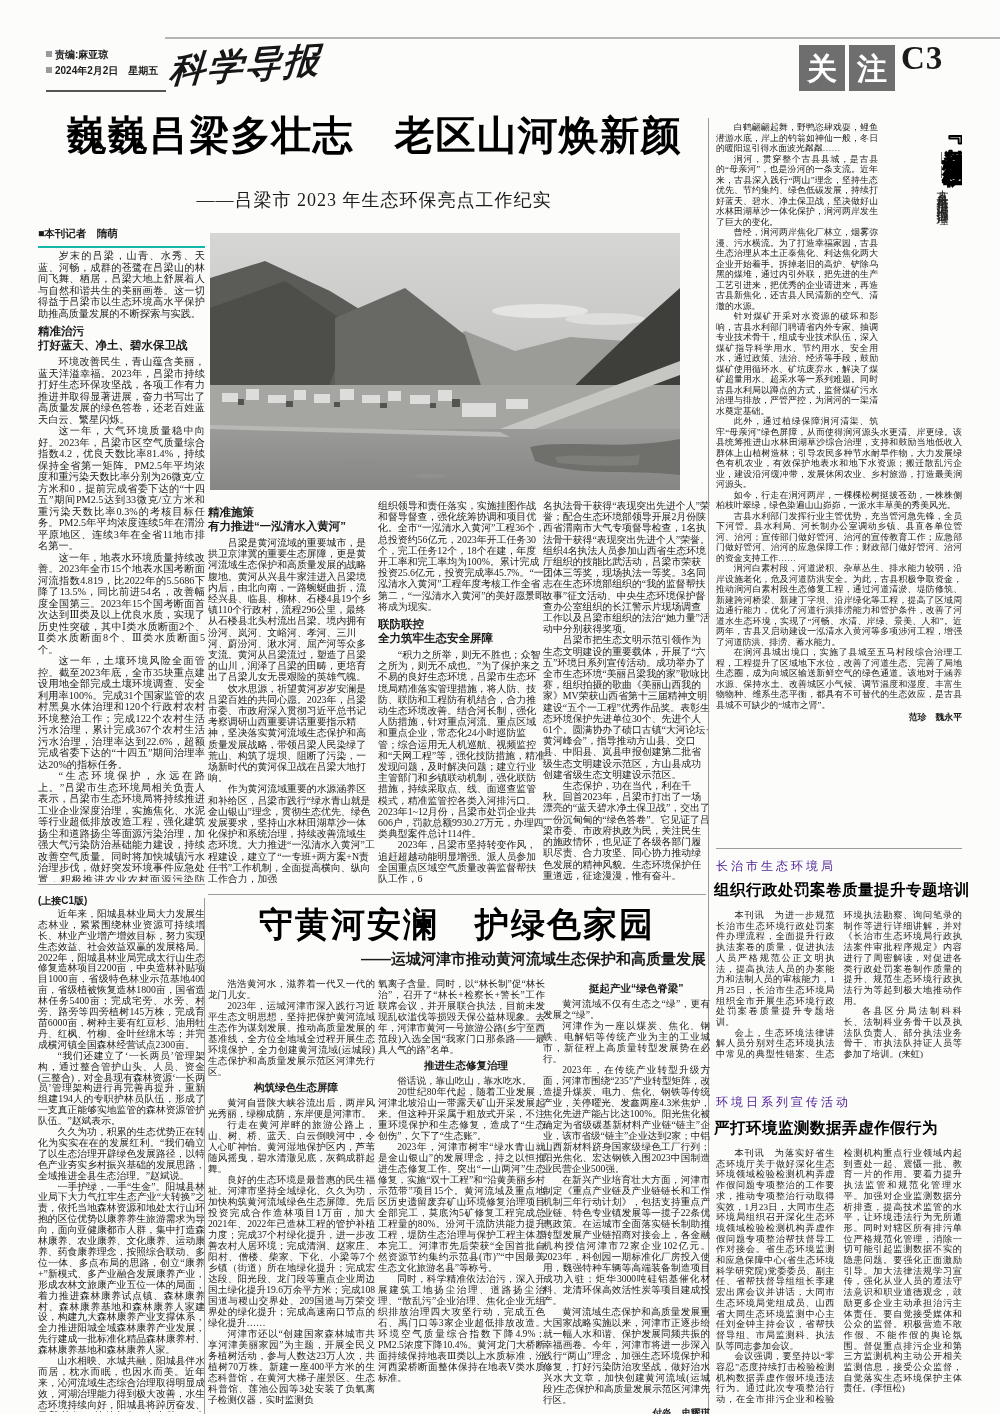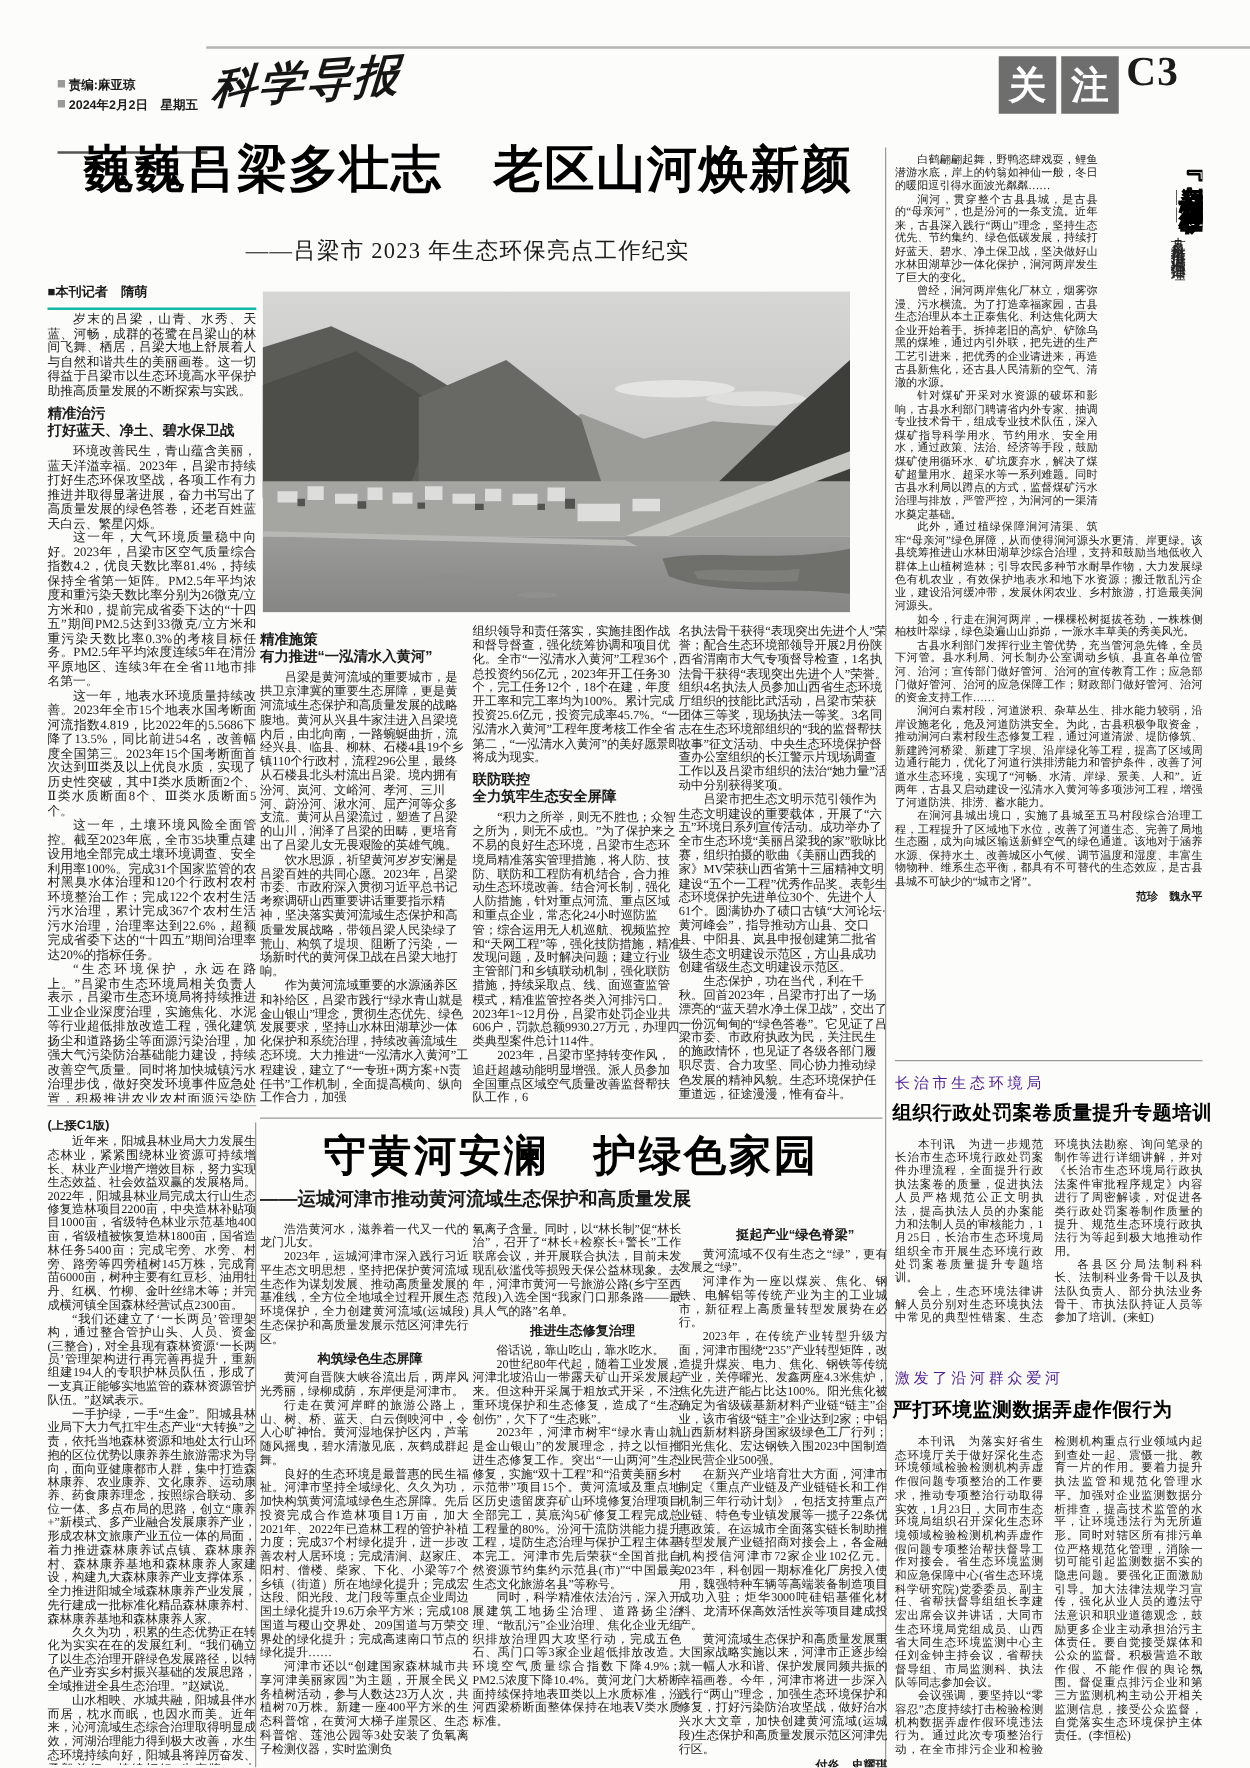--- a/index.html
+++ b/index.html
@@ -5,22 +5,22 @@
   html,body{margin:0;padding:0;}
   body{
     width:1000px;height:1414px;position:relative;background:#fcfcfb;
     font-family:"Liberation Serif","DejaVu Serif",serif;color:#1b1b1b;
     overflow:hidden;
   }
   .abs{position:absolute;overflow:hidden;}
   .rule{position:absolute;background:#9a9a9a;}
   
   .top-rule{left:165px;top:37px;width:835px;height:2px;background:#b5b5b5;}
-  .editor-box{left:46px;top:61px;width:120px;height:40px;font-family:"Liberation Sans","DejaVu Sans",sans-serif;
-    font-size:10px;font-weight:bold;line-height:16px;border-bottom:2px solid #555;padding-bottom:20px;}
+  .editor-box{left:46px;top:47px;width:120px;height:40px;font-family:"Liberation Sans","DejaVu Sans",sans-serif;
+    font-size:10px;font-weight:bold;line-height:16px;border-bottom:2px solid #555;padding-bottom:3px;}
   .sq{display:inline-block;width:6px;height:6px;background:#9a9a9a;margin-right:3px;vertical-align:1px;}
   .masthead{left:168px;top:40px;width:190px;height:80px;font-size:36px;font-weight:bold;font-style:italic;
     transform:rotate(-4deg) skewX(-8deg);letter-spacing:2px;color:#161616;}
   .sec-box{position:absolute;top:45px;width:46px;height:46px;background:#6e6e6e;color:#fff;
     font-family:"Liberation Sans","DejaVu Sans",sans-serif;font-weight:bold;font-size:30px;
     text-align:center;line-height:48px;}
   .page-no{left:901px;top:40px;width:80px;font-size:33px;font-weight:bold;letter-spacing:1px;}
   
   .headline{left:38px;top:108px;width:672px;text-align:center;font-family:"Liberation Sans","DejaVu Sans",sans-serif;
     font-weight:900;font-size:40px;letter-spacing:1px;color:#000;white-space:nowrap;}
@@ -32,21 +32,21 @@
   .lrule{left:38px;top:884px;width:167px;height:1px;}
   .lcont{left:38px;top:896px;width:167px;height:516px;font-size:9.8px;line-height:10.9px;}
   .photo{left:210px;top:233px;width:470px;height:257px;}
   .c2{left:208px;top:500px;width:167px;height:390px;font-size:9.9px;line-height:11.2px;}
   .c3{left:378px;top:500px;width:167px;height:390px;font-size:9.9px;line-height:11.2px;}
   .c4{left:543px;top:500px;width:167px;height:390px;font-size:9.9px;line-height:11.2px;}
   .mid-rule{left:208px;top:894px;width:498px;height:1px;}
   
   .r-headline{left:208px;top:902px;width:498px;text-align:center;font-weight:900;font-size:34px;
     letter-spacing:2px;color:#000;white-space:nowrap;}
-  .r-subtitle{left:208px;top:950px;width:498px;text-align:left;font-family:"Liberation Sans","DejaVu Sans",sans-serif;
+  .r-subtitle{left:208px;top:950px;width:498px;text-align:right;font-family:"Liberation Sans","DejaVu Sans",sans-serif;
     font-weight:bold;font-size:15px;}
   .rc{top:978px;height:436px;font-size:9.6px;line-height:11px;text-align:justify;position:absolute;overflow:hidden;width:167px;}
   .rc1{left:208px;} .rc2{left:378px;} .rc3{left:543px;}
   .vrule-left{left:204px;top:898px;width:1px;height:516px;}
   .vrule-right{left:708px;top:118px;width:1px;height:1296px;}
   
   .gx-body{left:716px;top:122px;width:246px;height:722px;font-size:8.9px;line-height:10.5px;text-align:justify;}
   .gx-float{float:right;width:78px;height:296px;display:flex;flex-direction:row;justify-content:flex-end;margin:4px 0 4px 6px;}
   .gx-vsub{writing-mode:vertical-rl;font-size:12px;letter-spacing:2px;height:270px;margin-top:26px;color:#222;}
   .gx-vtitle{writing-mode:vertical-rl;font-size:29px;font-weight:900;letter-spacing:1px;height:296px;color:#000;margin-left:4px;}
@@ -151,22 +151,22 @@
     <div class="blk-p">这一年，大气环境质量稳中向好。2023年，吕梁市区空气质量综合指数4.2，优良天数比率81.4%，持续保持全省第一矩阵。PM2.5年平均浓度和重污染天数比率分别为26微克/立方米和0，提前完成省委下达的“十四五”期间PM2.5达到33微克/立方米和重污染天数比率0.3%的考核目标任务。PM2.5年平均浓度连续5年在渭汾平原地区、连续3年在全省11地市排名第一。</div>
     <div class="blk-p">这一年，地表水环境质量持续改善。2023年全市15个地表水国考断面河流指数4.819，比2022年的5.5686下降了13.5%，同比前进54名，改善幅度全国第三。2023年15个国考断面首次达到Ⅲ类及以上优良水质，实现了历史性突破，其中Ⅰ类水质断面2个、Ⅱ类水质断面8个、Ⅲ类水质断面5个。</div>
     <div class="blk-p">这一年，土壤环境风险全面管控。截至2023年底，全市35块重点建设用地全部完成土壤环境调查、安全利用率100%。完成31个国家监管的农村黑臭水体治理和120个行政村农村环境整治工作；完成122个农村生活污水治理，累计完成367个农村生活污水治理，治理率达到22.6%，超额完成省委下达的“十四五”期间治理率达20%的指标任务。</div>
     <div class="blk-p">“生态环境保护，永远在路上。”吕梁市生态环境局相关负责人表示，吕梁市生态环境局将持续推进工业企业深度治理，实施焦化、水泥等行业超低排放改造工程，强化建筑扬尘和道路扬尘等面源污染治理，加强大气污染防治基础能力建设，持续改善空气质量。同时将加快城镇污水治理步伐，做好突发环境事件应急处置，积极推进农业农村面源污染防治，全面加强水资源管控，全方位加强水环境治理，进一步增强广大群众对优美生态环境的获得感、幸福感、安全感。</div>
   </div>
 <div class="rule lrule"></div>
 <div class="abs col lcont">
     <div class="blk-kicker">(上接C1版)</div>
     <div class="blk-p">近年来，阳城县林业局大力发展生态林业，紧紧围绕林业资源可持续增长、林业产业增产增效目标，努力实现生态效益、社会效益双赢的发展格局。2022年，阳城县林业局完成太行山生态修复造林项目2200亩，中央造林补贴项目1000亩，省级特色林业示范基地400亩，省级植被恢复造林1800亩，国省造林任务5400亩；完成宅旁、水旁、村旁、路旁等四旁植树145万株，完成育苗6000亩，树种主要有红豆杉、油用牡丹、红枫、竹柳、金叶丝绵木等；并完成横河镇全国森林经营试点2300亩。</div>
     <div class="blk-p">“我们还建立了‘一长两员’管理架构，通过整合管护山头、人员、资金(三整合)，对全县现有森林资源‘一长两员’管理架构进行再完善再提升，重新组建194人的专职护林员队伍，形成了一支真正能够实地监管的森林资源管护队伍。”赵斌表示。</div>
+    <div class="blk-p">久久为功，积累的生态优势正在转化为实实在在的发展红利。“我们确立了以生态治理开辟绿色发展路径，以特色产业夯实乡村振兴基础的发展思路，全域推进全县生态治理。”赵斌说。</div>
     <div class="blk-p">一手护绿，一手“生金”。阳城县林业局下大力气扛牢生态产业“大转换”之责，依托当地森林资源和地处太行山环抱的区位优势以康养养生旅游需求为导向，面向亚健康都市人群，集中打造森林康养、农业康养、文化康养、运动康养、药食康养理念，按照综合联动、多位一体、多点布局的思路，创立“康养+”新模式、多产业融合发展康养产业，形成农林文旅康产业五位一体的局面，着力推进森林康养试点镇、森林康养村、森林康养基地和森林康养人家建设，构建九大森林康养产业支撑体系，全力推进阳城全域森林康养产业发展，先行建成一批标准化精品森林康养村、森林康养基地和森林康养人家。</div>
-    <div class="blk-p">久久为功，积累的生态优势正在转化为实实在在的发展红利。“我们确立了以生态治理开辟绿色发展路径，以特色产业夯实乡村振兴基础的发展思路，全域推进全县生态治理。”赵斌说。</div>
     <div class="blk-p">山水相映、水城共融，阳城县伴水而居，枕水而眠，也因水而美。近年来，沁河流域生态综合治理取得明显成效，河湖治理能力得到极大改善，水生态环境持续向好，阳城县将踔厉奋发、勇毅前行，持续打好“生态牌”、走好“绿色路”、绘好“美丽篇”，为谱写阳城篇章增添更鲜明、更厚重、更牢靠的生态底色。</div>
   </div>
 
 <div class="abs c2">
     <div class="blk-sub">精准施策
 有力推进“一泓清水入黄河”</div>
     <div class="blk-p">吕梁是黄河流域的重要城市，是拱卫京津冀的重要生态屏障，更是黄河流域生态保护和高质量发展的战略腹地。黄河从兴县牛家洼进入吕梁境内后，由北向南，一路蜿蜒曲折，流经兴县、临县、柳林、石楼4县19个乡镇110个行政村，流程296公里，最终从石楼县北头村流出吕梁。境内拥有汾河、岚河、文峪河、孝河、三川河、蔚汾河、湫水河、屈产河等众多支流。黄河从吕梁流过，塑造了吕梁的山川，润泽了吕梁的田畴，更培育出了吕梁儿女无畏艰险的英雄气魄。</div>
     <div class="blk-p">饮水思源，祈望黄河岁岁安澜是吕梁百姓的共同心愿。2023年，吕梁市委、市政府深入贯彻习近平总书记考察调研山西重要讲话重要指示精神，坚决落实黄河流域生态保护和高质量发展战略，带领吕梁人民染绿了荒山、构筑了堤坝、阻断了污染，一场新时代的黄河保卫战在吕梁大地打响。</div>
     <div class="blk-p">作为黄河流域重要的水源涵养区和补给区，吕梁市践行“绿水青山就是金山银山”理念，贯彻生态优先、绿色发展要求，坚持山水林田湖草沙一体化保护和系统治理，持续改善流域生态环境。大力推进“一泓清水入黄河”工程建设，建立了“一专班+两方案+N责任书”工作机制，全面提高横向、纵向工作合力，加强</div>
   </div>
@@ -238,18 +238,18 @@
 <div class="rule sec-rule"></div>
 
 <div class="sec-kicker kicker1">长治市生态环境局</div>
 <div class="sec-headline head1">组织行政处罚案卷质量提升专题培训</div>
 <div class="sec-body body1">
     <div class="blk-p">本刊讯　为进一步规范长治市生态环境行政处罚案件办理流程，全面提升行政执法案卷的质量，促进执法人员严格规范公正文明执法，提高执法人员的办案能力和法制人员的审核能力，1月25日，长治市生态环境局组织全市开展生态环境行政处罚案卷质量提升专题培训。</div>
     <div class="blk-p">会上，生态环境法律讲解人员分别对生态环境执法中常见的典型性错案、生态环境执法勘察、询问笔录的制作等进行详细讲解，并对《长治市生态环境局行政执法案件审批程序规定》内容进行了周密解读，对促进各类行政处罚案卷制作质量的提升、规范生态环境行政执法行为等起到极大地推动作用。</div>
     <div class="blk-p">各县区分局法制科科长、法制科业务骨干以及执法队负责人、部分执法业务骨干、市执法队持证人员等参加了培训。(来虹)</div>
   </div>
 
-<div class="sec-kicker kicker2">激发了沿河群众爱河</div>
+<div class="sec-kicker kicker2">环境日系列宣传活动</div>
 <div class="sec-headline head2">严打环境监测数据弄虚作假行为</div>
 <div class="sec-body body2">
     <div class="blk-p">本刊讯　为落实好省生态环境厅关于做好深化生态环境领域检验检测机构弄虚作假问题专项整治的工作要求，推动专项整治行动取得实效，1月23日，大同市生态环境局组织召开深化生态环境领域检验检测机构弄虚作假问题专项整治帮扶督导工作对接会。省生态环境监测和应急保障中心(省生态环境科学研究院)党委委员、副主任、省帮扶督导组组长李建宏出席会议并讲话，大同市生态环境局党组成员、山西省大同生态环境监测中心主任刘金钟主持会议，省帮扶督导组、市局监测科、执法队等同志参加会议。</div>
     <div class="blk-p">会议强调，要坚持以“零容忍”态度持续打击检验检测机构数据弄虚作假环境违法行为。通过此次专项整治行动，在全市排污企业和检验检测机构重点行业领域内起到查处一起、震慑一批、教育一片的作用。要着力提升执法监管和规范化管理水平。加强对企业监测数据分析排查，提高技术监管的水平，让环境违法行为无所遁形。同时对辖区所有排污单位严格规范化管理，消除一切可能引起监测数据不实的隐患问题。要强化正面激励引导。加大法律法规学习宣传，强化从业人员的遵法守法意识和职业道德观念，鼓励更多企业主动承担治污主体责任。要自觉接受媒体和公众的监督。积极营造不敢作假、不能作假的舆论氛围。督促重点排污企业和第三方监测机构主动公开相关监测信息，接受公众监督，自觉落实生态环境保护主体责任。(李恒松)</div>
   </div>
 
 </body></html>

